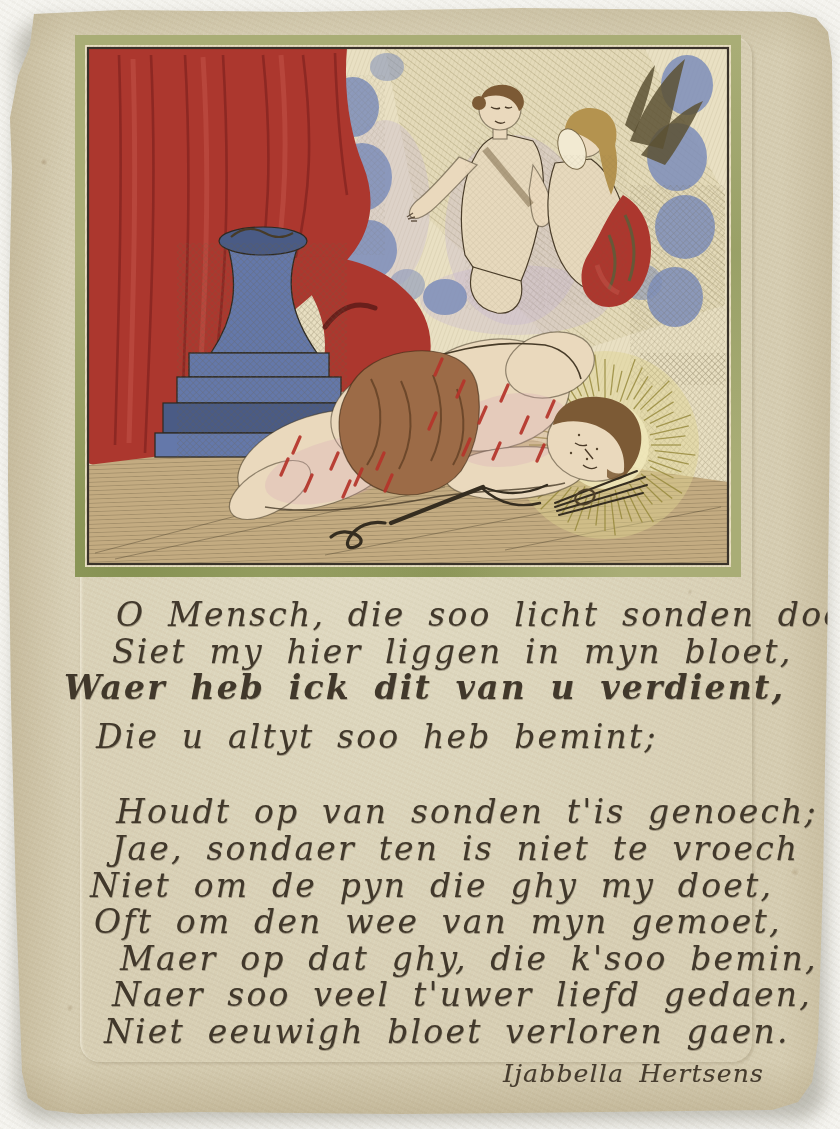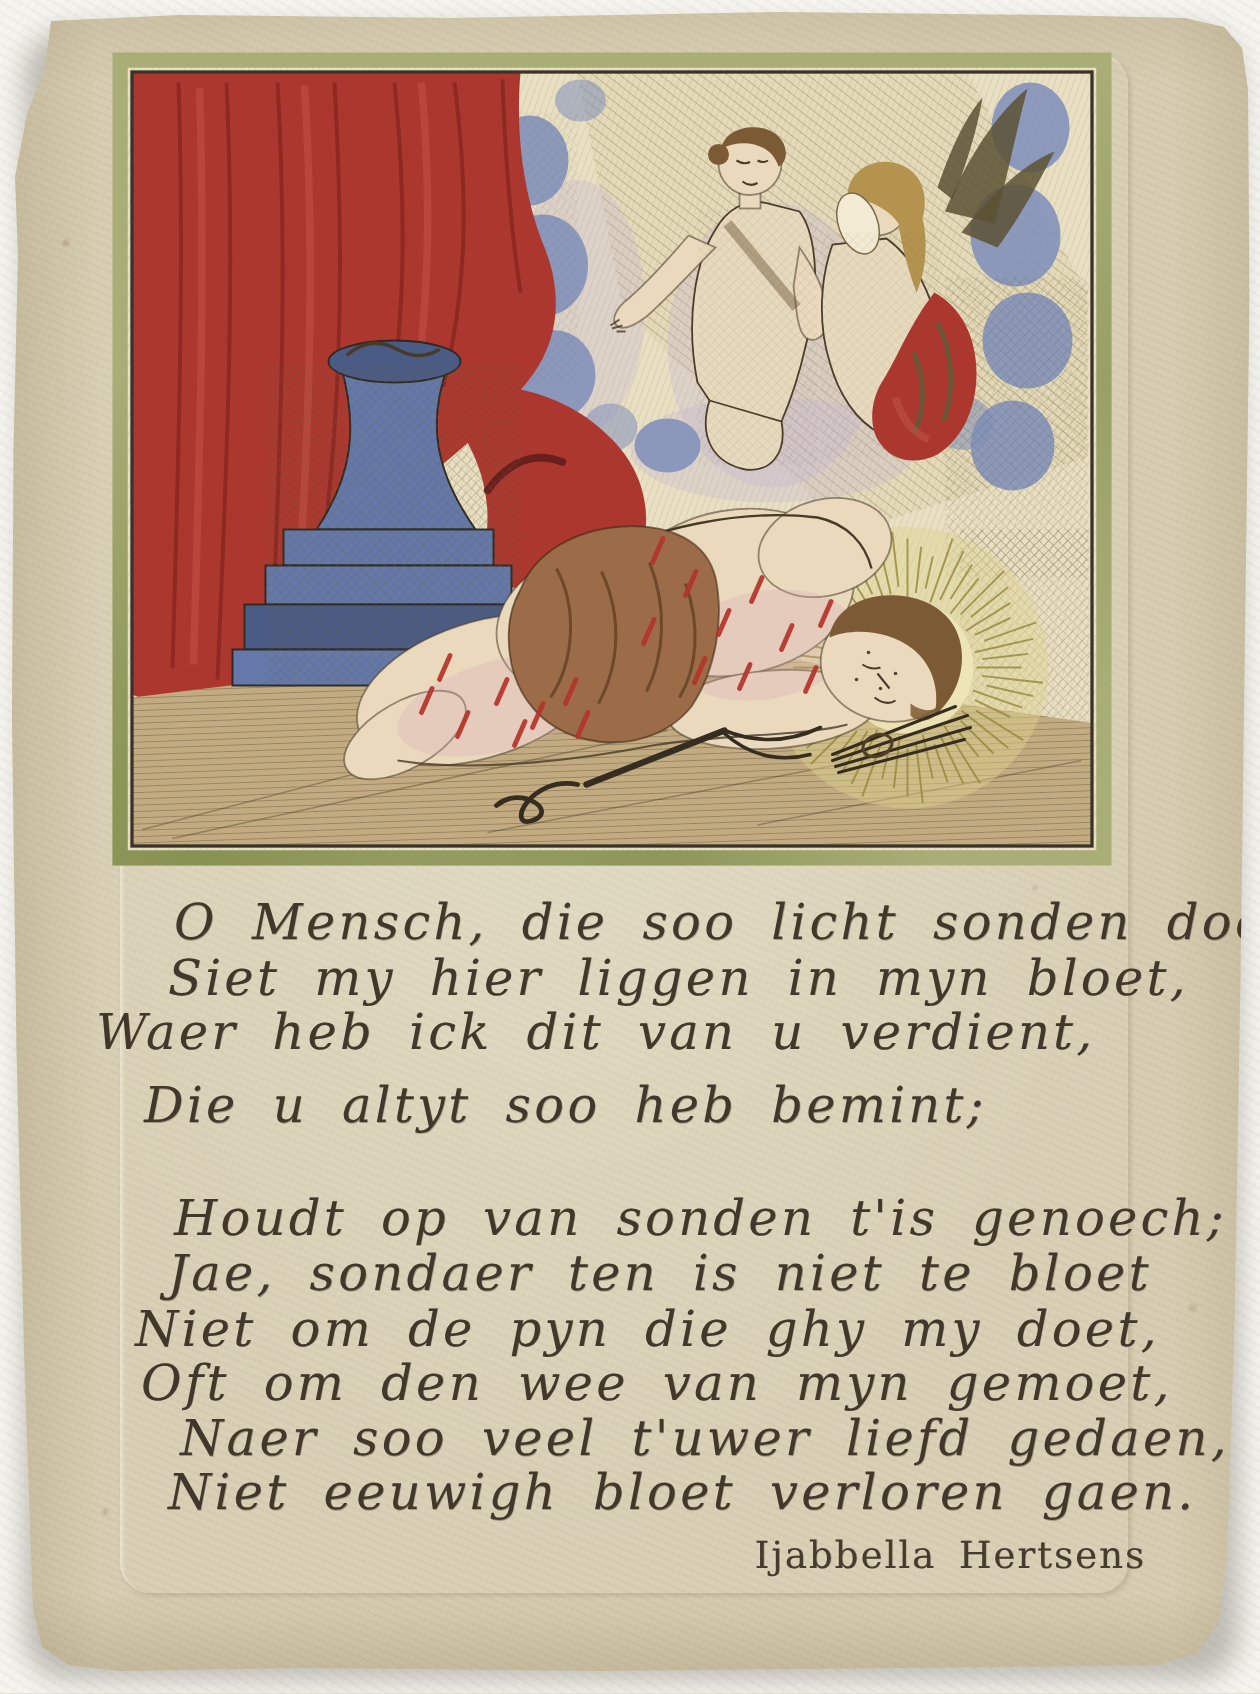--- a/index.html
+++ b/index.html
@@ -97,33 +97,33 @@
 
   
   .poem{position:absolute;left:60px;top:597px;width:718px;}
   .poem-line{
     font-style:italic;font-size:33px;line-height:36.6px;
     color:var(--ink);letter-spacing:2.2px;word-spacing:10px;white-space:nowrap;
     text-shadow:0.4px 0.5px 0 rgba(60,50,35,.35);
   }
   .poem-line:nth-child(1){padding-left:56px;}
   .poem-line:nth-child(2){padding-left:52px;}
-  .poem-line:nth-child(3){padding-left:4px;}
+  .poem-line:nth-child(3){padding-left:4px;font-weight:bold;}
   .poem-line:nth-child(4){padding-left:36px;margin-top:12px;}
   .poem-line:nth-child(5){padding-left:56px;margin-top:39px;}
   .poem-line:nth-child(6){padding-left:52px;}
   .poem-line:nth-child(7){padding-left:30px;}
   .poem-line:nth-child(8){padding-left:34px;}
   .poem-line:nth-child(9){padding-left:60px;}
   .poem-line:nth-child(10){padding-left:52px;}
   .poem-line:nth-child(11){padding-left:44px;}
   .poem-line:nth-child(12){padding-left:38px;}
   .signature{
     margin-top:8px;padding-right:14px;text-align:right;
-    font-size:25px;line-height:30px;
+    font-style:italic;font-size:25px;line-height:30px;
     color:#463c2e;letter-spacing:1.2px;word-spacing:6px;
     text-shadow:0.4px 0.4px 0 rgba(60,50,35,.3);
   }
 </style>
 </head>
 <body>
 
 <div class="stage">
   <div class="paper-shadow"></div>
   <div class="paper">
@@ -350,21 +350,22 @@
         <rect class="frame" x="3" y="3" width="640" height="516"></rect>
       </svg>
     </div>
 
     <div class="poem">
       <div class="poem-line">O Mensch, die soo licht sonden doet:</div>
       <div class="poem-line">Siet my hier liggen in myn bloet,</div>
       <div class="poem-line">Waer heb ick dit van u verdient,</div>
       <div class="poem-line">Die u altyt soo heb bemint;</div>
       <div class="poem-line">Houdt op van sonden t'is genoech;</div>
-      <div class="poem-line">Jae, sondaer ten is niet te bloet</div>
+      <div class="poem-line">Jae, sondaer ten is niet te vroech</div>
       <div class="poem-line">Niet om de pyn die ghy my doet,</div>
       <div class="poem-line">Oft om den wee van myn gemoet,</div>
+      <div class="poem-line">Maer op dat ghy, die k'soo bemin,</div>
       <div class="poem-line">Naer soo veel t'uwer liefd gedaen,</div>
       <div class="poem-line">Niet eeuwigh bloet verloren gaen.</div>
       <div class="signature">Ijabbella Hertsens</div>
     </div>
   </div>
 </div>
 
 </body></html>

